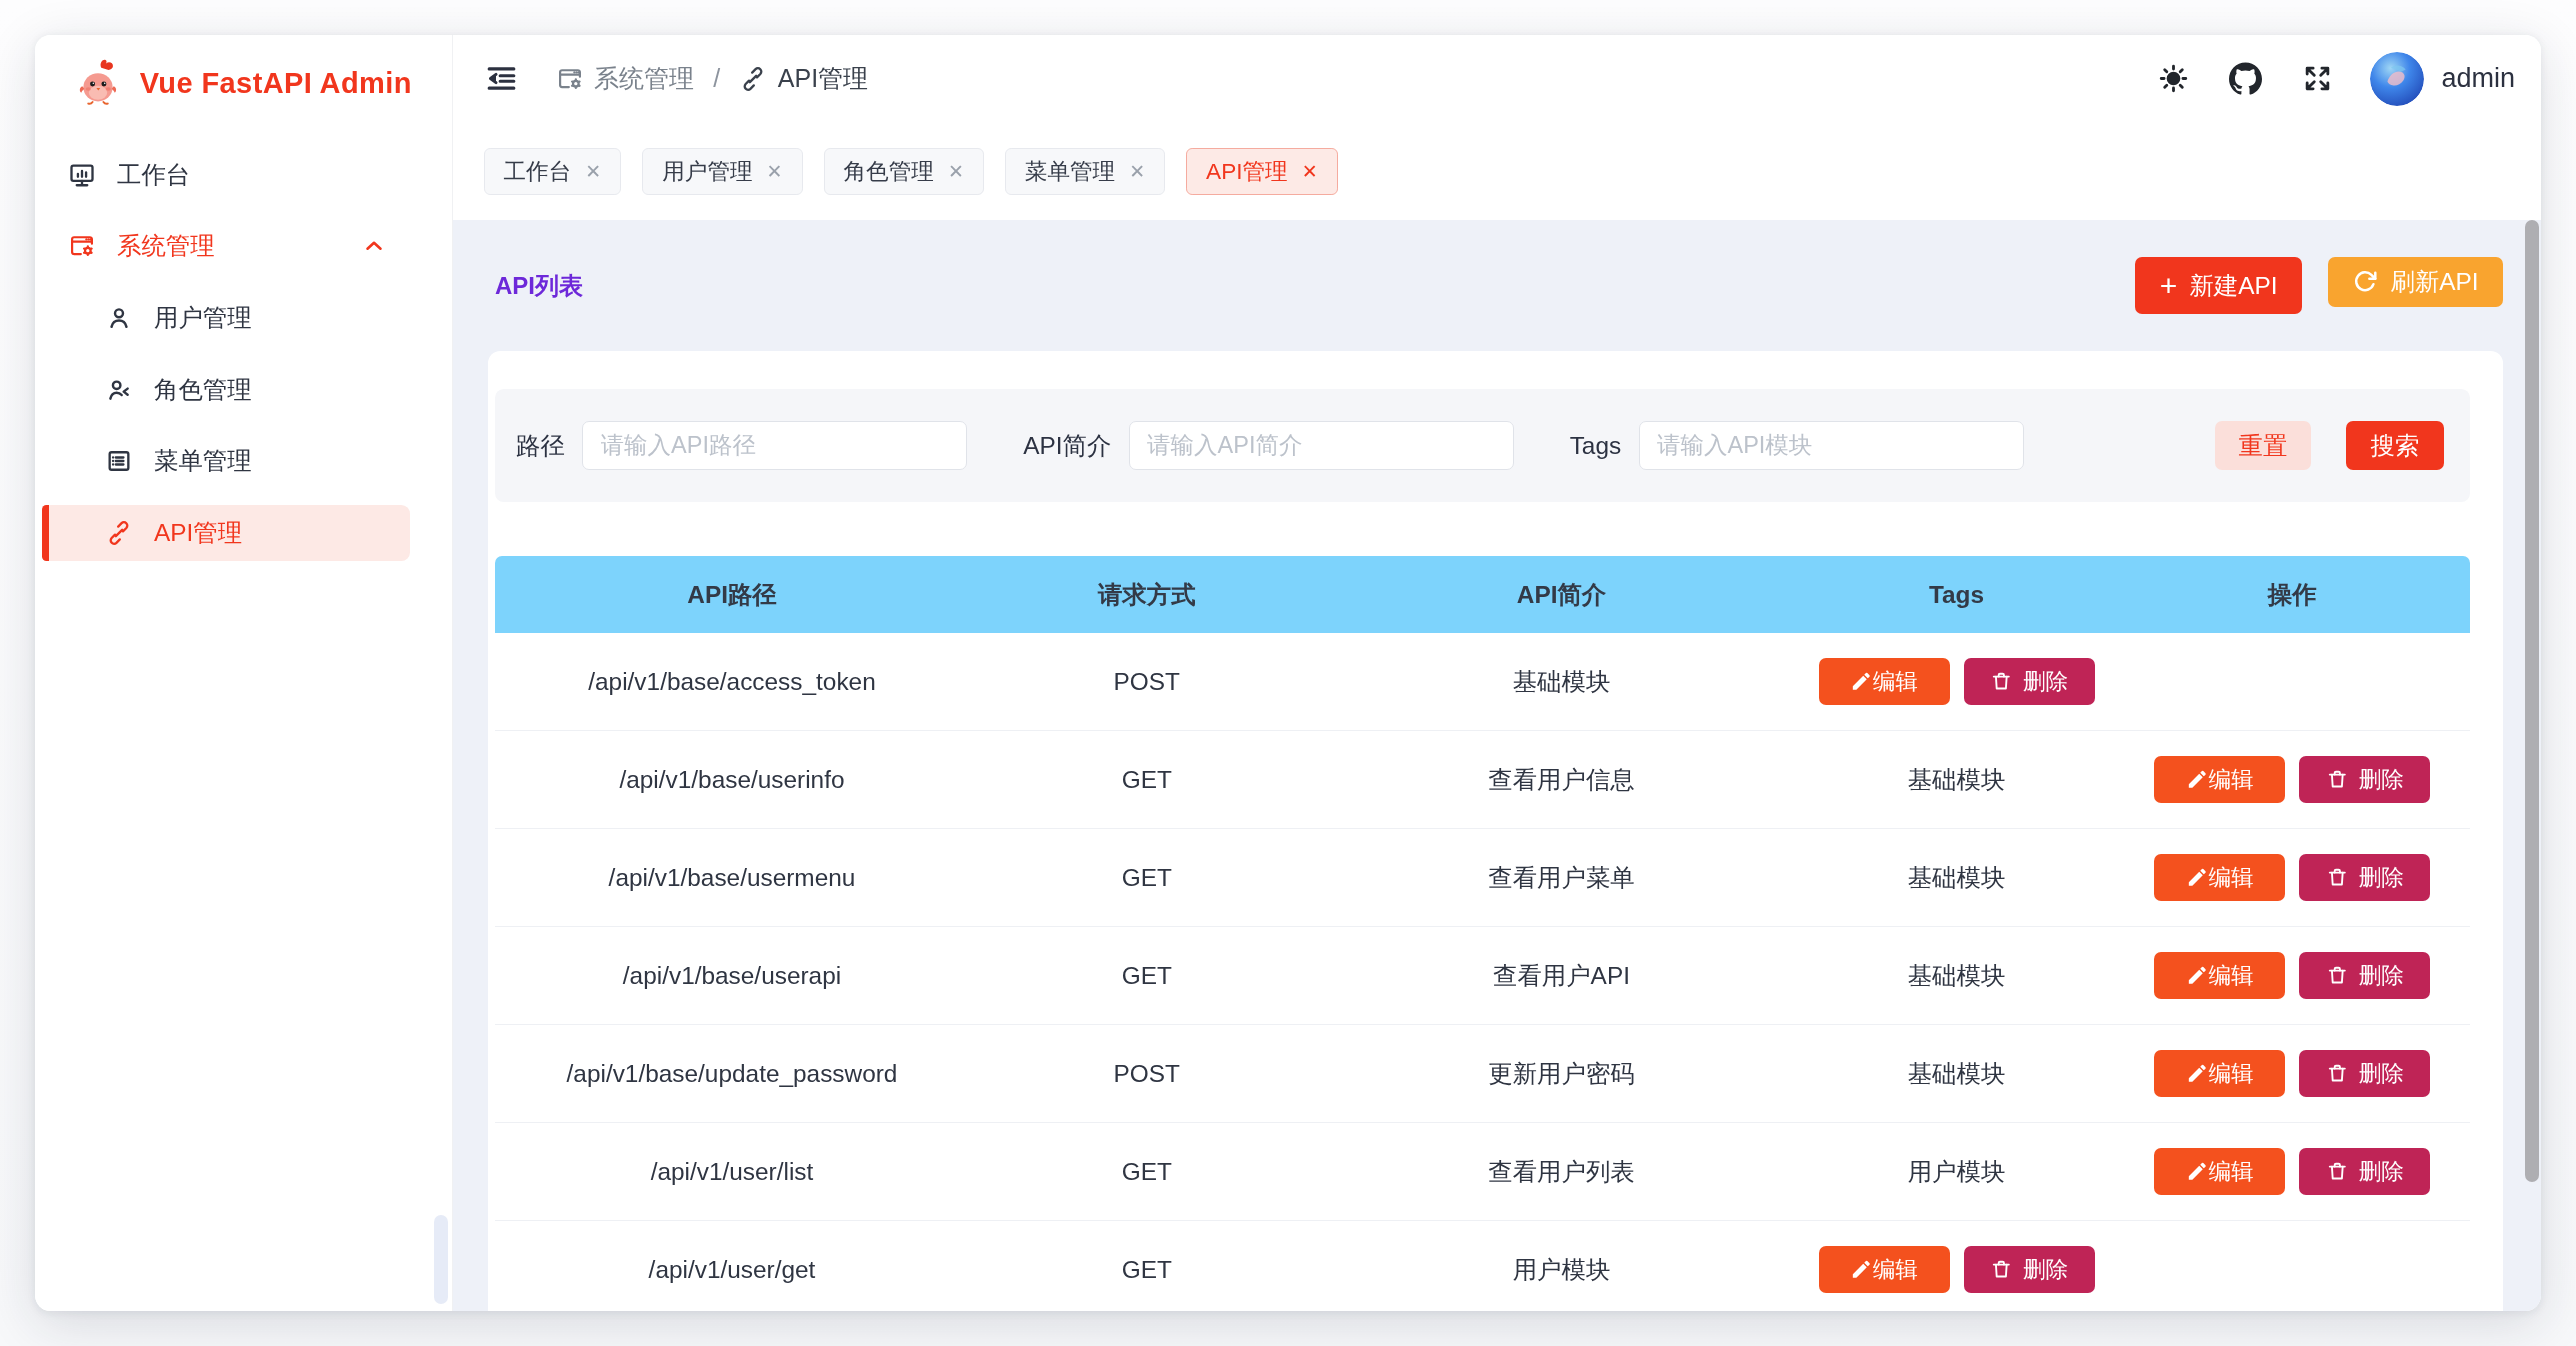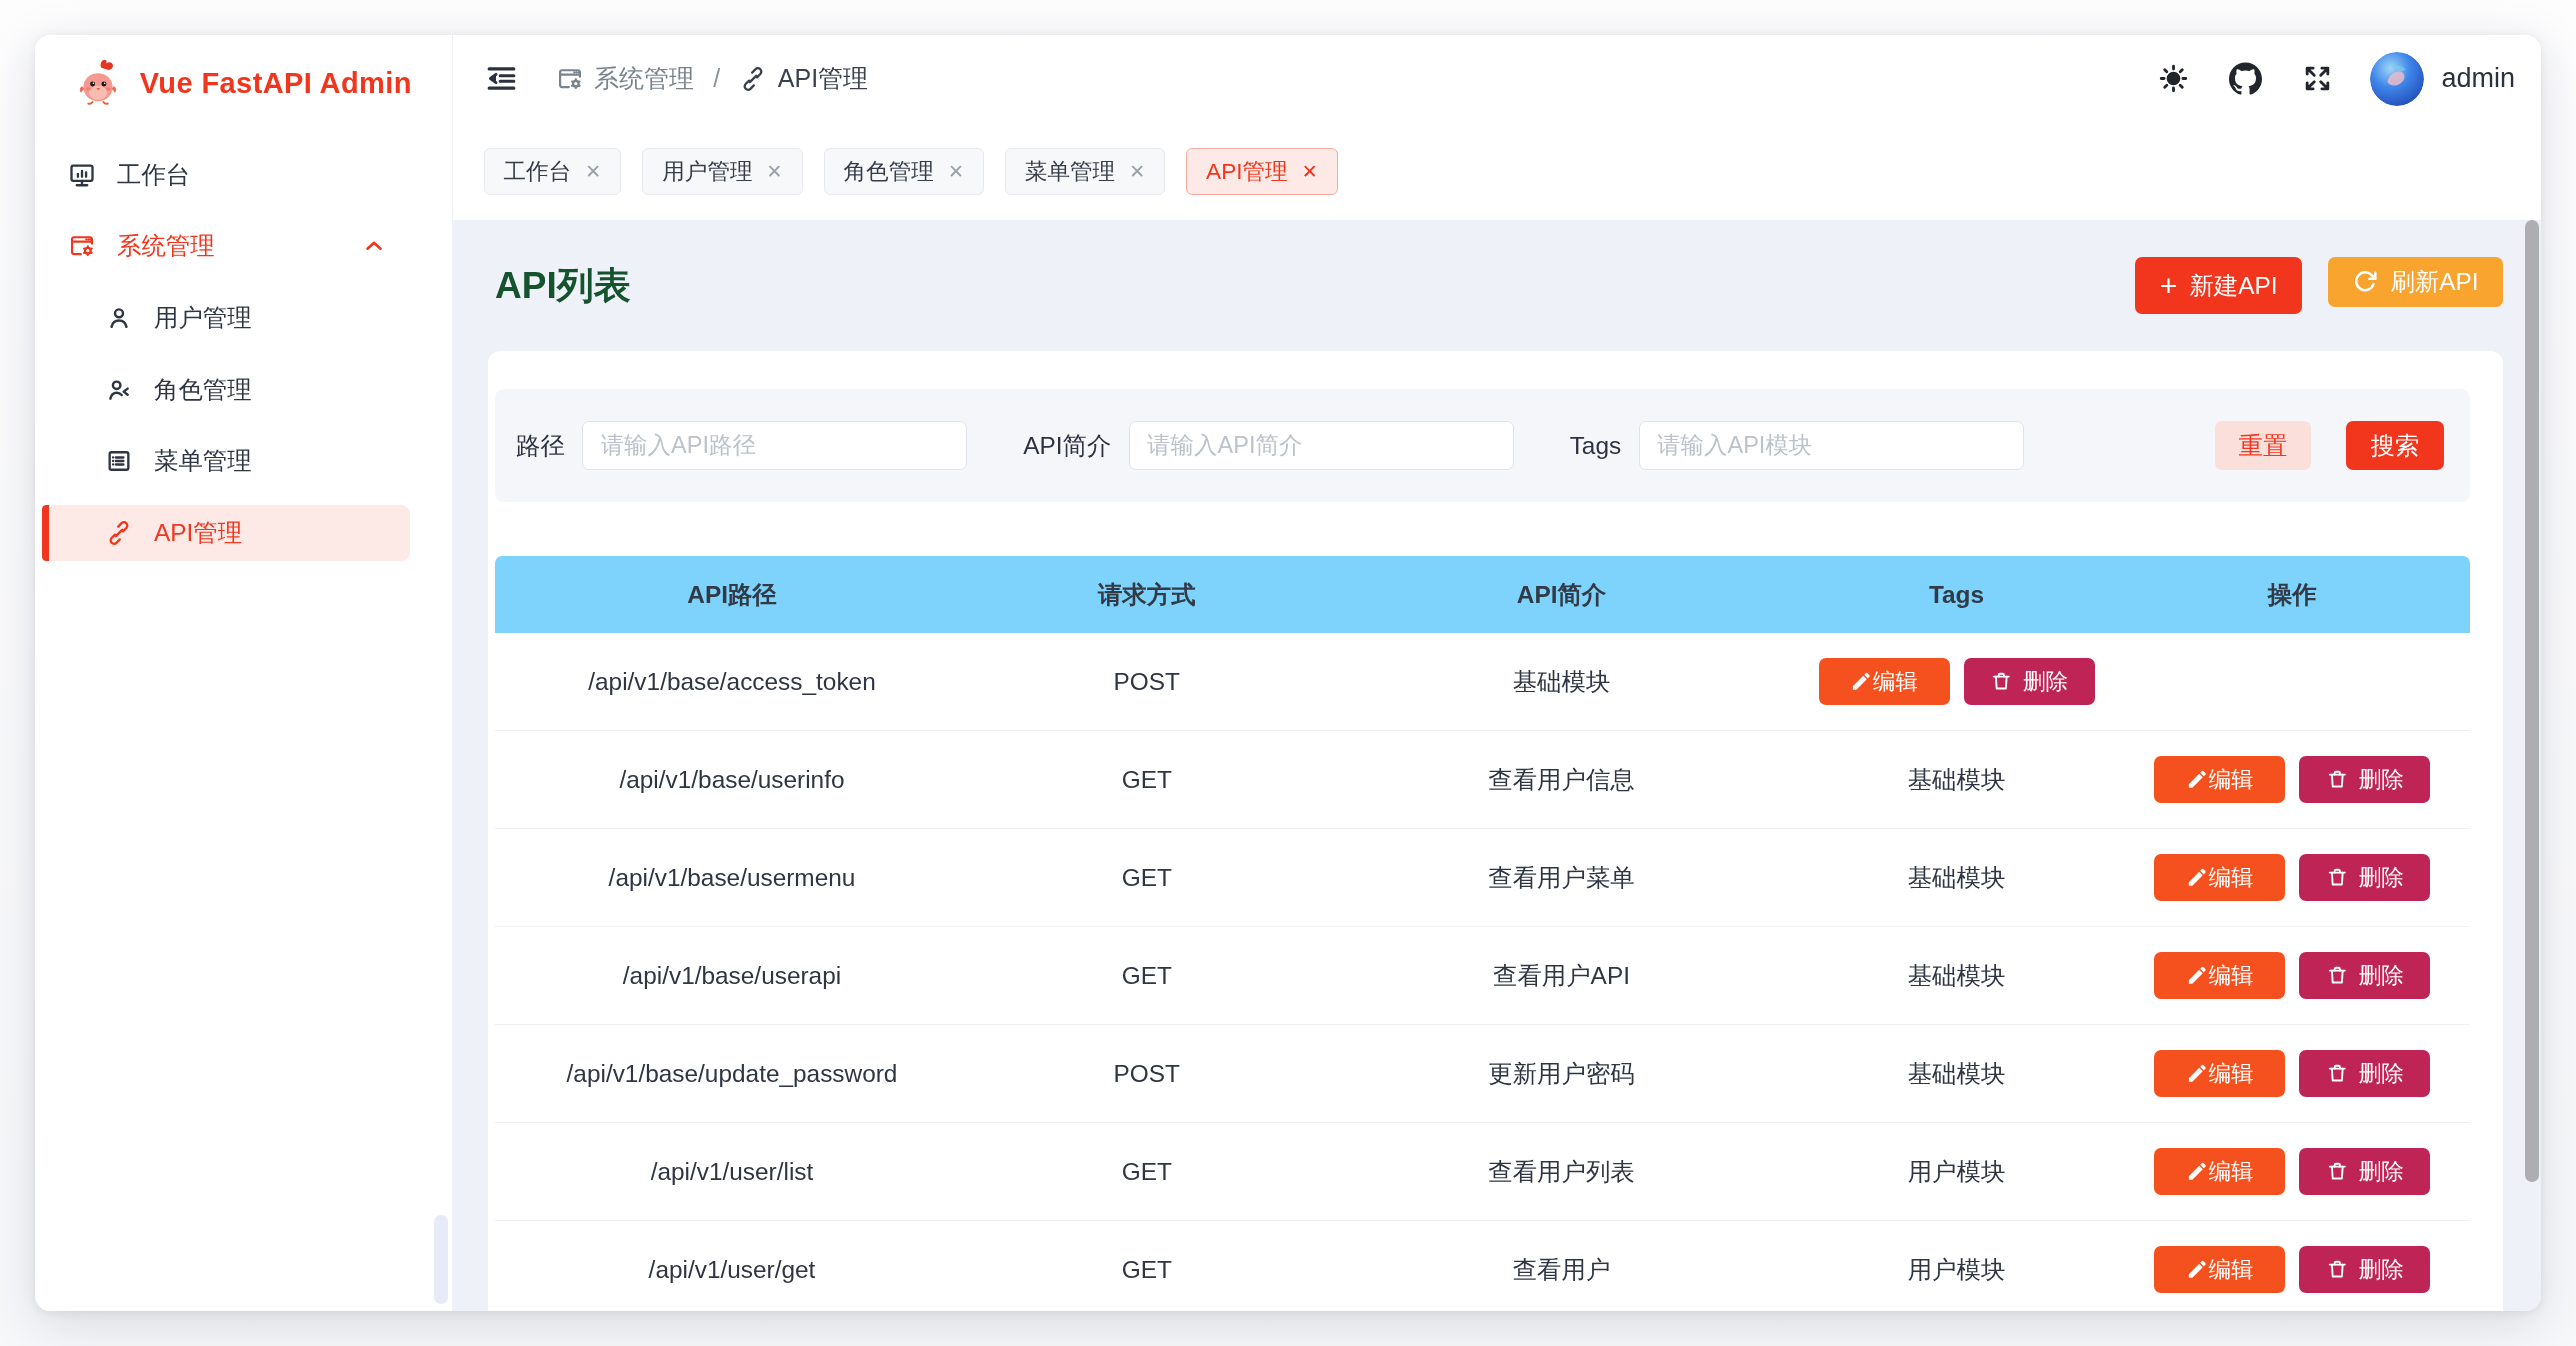--- a/index.html
+++ b/index.html
@@ -58,21 +58,21 @@
   .tab { height:47px; display:flex; align-items:center; padding:0 19px; gap:14px;
     background:#f7f8fa; border:1.7px solid #e7e9ee; border-radius:6.1px; font-size:22.6px;
     color:#363c49; cursor:pointer; }
   .tab .x { font-size:19px; color:#9aa1ab; line-height:1; }
   .tab.active { background:#fdeae6; border-color:#f5ab9f; color:var(--primary); }
   .tab.active .x { color:var(--primary); }
 
   .content { flex:1; background:#eef1f8; position:relative; display:flex;
     flex-direction:column; min-height:0; }
   .page-head { height:131px; display:flex; align-items:center; padding:0 38px 0 42px; }
-  .page-title { font-size:37px; font-weight:600; color:#14532d; }
+  .page-title { font-size:24px; font-weight:600; color:#6d28d9; }
   .head-actions { margin-left:auto; display:flex; gap:26px; }
   .btn { border:none; display:flex; align-items:center; justify-content:center; gap:12.2px;
     border-radius:7px; color:#fff; font-size:24.4px; cursor:pointer;
     font-family:inherit; }
   .btn-new { height:57px; padding:0 24.4px; background:var(--primary); }
   .btn-refresh { height:50px; padding:0 24.4px; background:var(--warn); }
   .btn .b-icon { width:26px; height:26px; display:flex; align-items:center; }
   .plus-glyph { font-size:30px; font-weight:400; line-height:1; }
 
   .card { flex:1; margin:0 38px 0 35px; background:#fff; border-radius:12.2px 12.2px 0 0;
@@ -526,21 +526,20 @@
                     </svg>
                   </span>
                   <span>删除</span>
                 </button>
             </div>
           </div>
 
           <div class="tgrid trow">
             <div>/api/v1/user/get</div>
             <div>GET</div>
-            <div>查看用户</div>
             <div>用户模块</div>
             <div class="cell-actions">
               <button class="btn btn-edit">
                   <span class="b-icon">
                     <svg viewBox="0 0 24 24">
                       <use href="#i-pencil"></use>
                     </svg>
                   </span>
                   <span>编辑</span>
                 </button>

